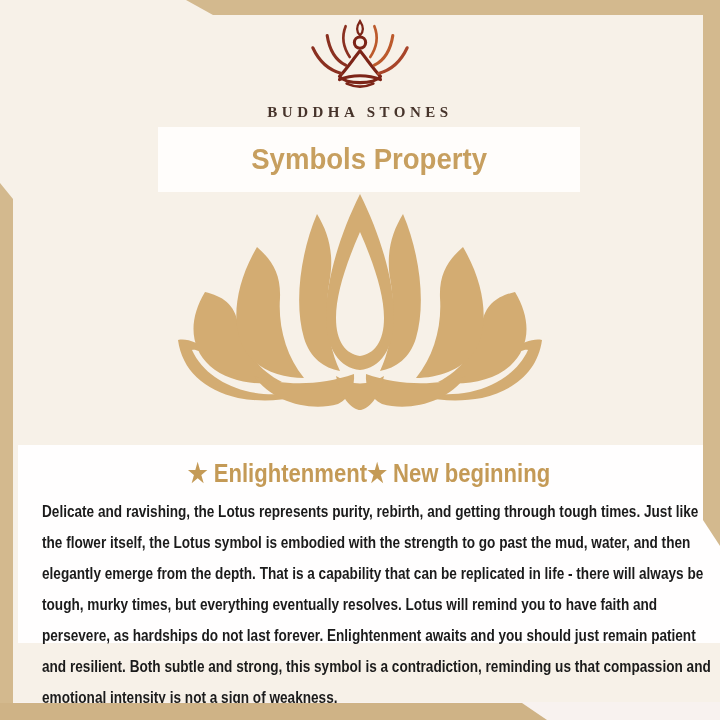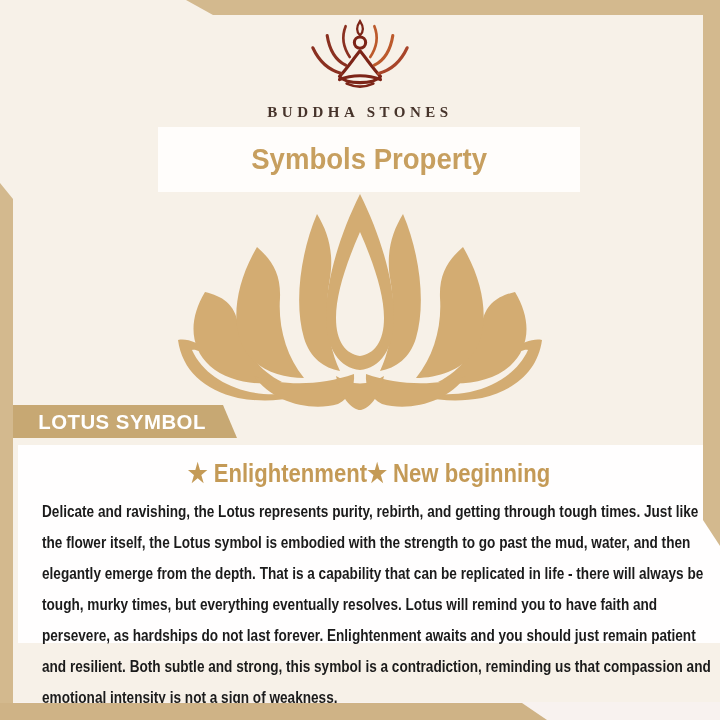--- a/index.html
+++ b/index.html
@@ -100,23 +100,20 @@
         <use href="#sideR" transform="translate(380,0) scale(-1,1)"></use>
 
         <path fill-rule="evenodd" d="M190,4 C170,44 156,90 156,126 C156,160 170,178 190,180 C210,178 224,160 224,126 C224,90 210,44 190,4 Z
                  M190,42 C176,74 166,104 166,128 C166,152 176,164 190,166 C204,164 214,152 214,128 C214,104 204,74 190,42 Z"></path>
 
         <path d="M166,186 C182,196 198,196 214,186 C208,212 196,220 190,220 C184,220 172,212 166,186 Z"></path>
       </g>
     </svg>
   </div>
 
-  <div class="section-banner">
-    <span class="section-label">LOTUS SYMBOL</span>
-  </div>
 
   <div class="content-panel">
     <div class="gold-heading">★ Enlightenment★ New beginning</div>
     <div class="body-text">Delicate and ravishing, the Lotus represents purity, rebirth, and getting through tough times. Just like the flower itself, the Lotus symbol is embodied with the strength to go past the mud, water, and then elegantly emerge from the depth. That is a capability that can be replicated in life - there will always be tough, murky times, but everything eventually resolves. Lotus will remind you to have faith and persevere, as hardships do not last forever. Enlightenment awaits and you should just remain patient and resilient. Both subtle and strong, this symbol is a contradiction, reminding us that compassion and emotional intensity is not a sign of weakness.</div>
   </div>
 
   <div class="bottom-pink"></div>
   <div class="band band-top"></div>
   <div class="band band-right"></div>
   <div class="band band-left"></div>

